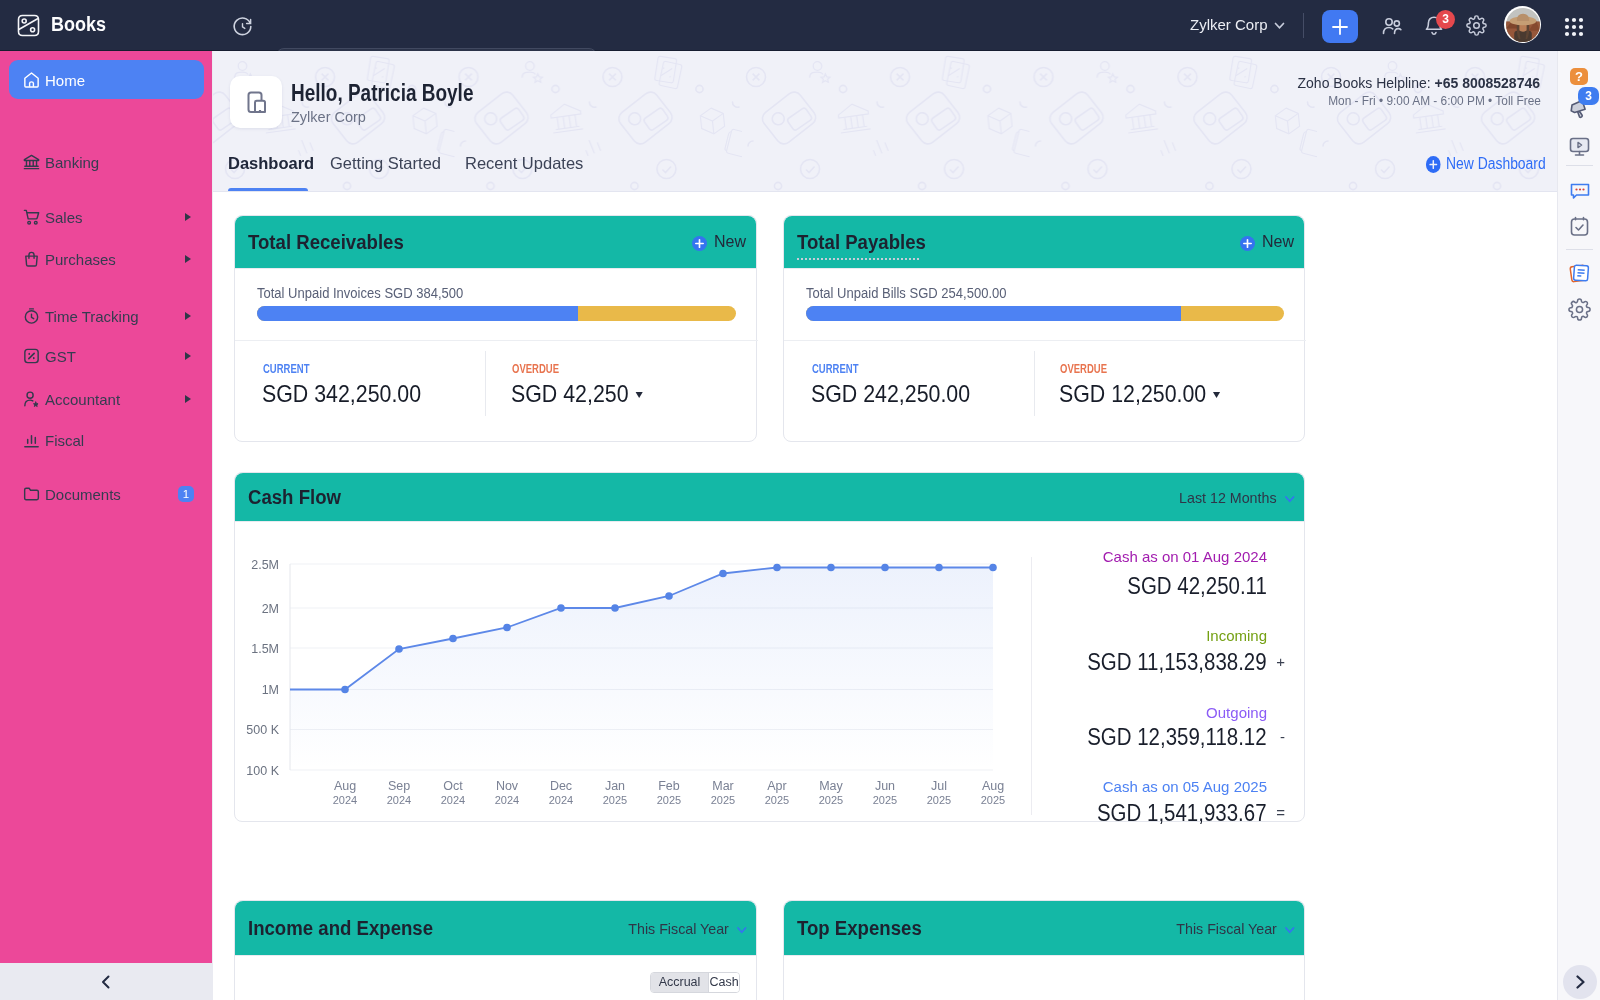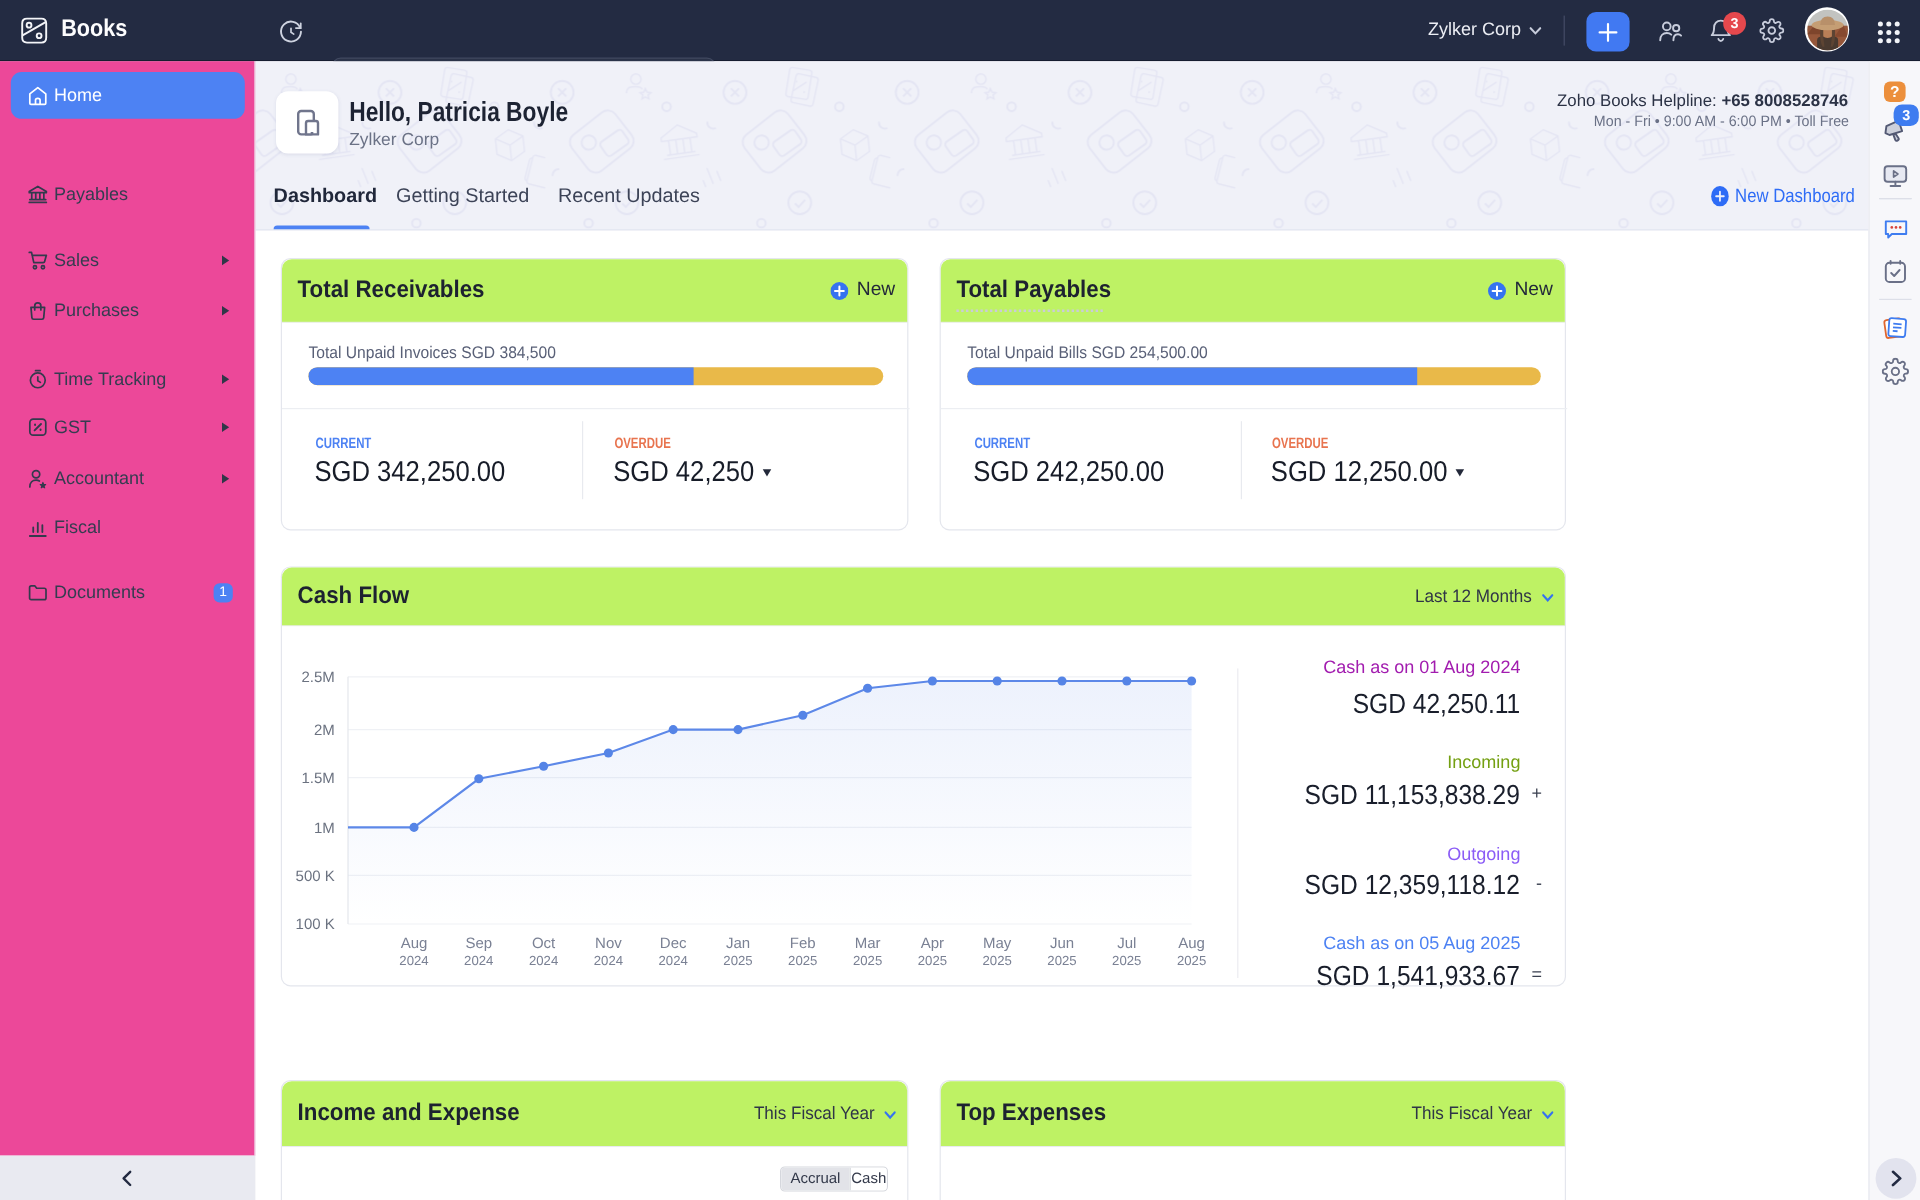--- a/index.html
+++ b/index.html
@@ -27,21 +27,21 @@
   #hello-tile { position:absolute; left:17px; top:25px; width:52px; height:52px; background:#fff; border-radius:10px; box-shadow:0 1px 3px rgba(80,90,140,.12); }
   #hello-name { position:absolute; left:78px; top:29px; font-size:23px; font-weight:700; color:#1d2333; transform:scaleX(.825); transform-origin:left top; }
   #hello-org { position:absolute; left:78px; top:58px; font-size:14.5px; color:#6b7286; }
   .tab { position:absolute; top:103px; font-size:16.5px; color:#3c4357;text-align:right; }
   #tab-underline { position:absolute; left:15px; top:137px; width:80px; height:4px; border-radius:3px 3px 0 0; background:#4d82f3; }
   #helpline1 { position:absolute; right:17px; top:24px; font-size:14px; color:#2b3245; }
   #helpline2 { position:absolute; right:16px; top:43px; font-size:12.5px; color:#6a7186; transform:scaleX(.95); transform-origin:right top; }
   #newdash { position:absolute; right:11px; top:104px; font-size:16px; color:#2e6cf6; font-weight:500; transform:scaleX(.87); transform-origin:right center; }
   
   .card { position:absolute; background:#fff; border:1px solid #e4e6ed; border-radius:8px; }
-  .card-hd { position:absolute; left:0; top:0; right:0; height:53px; background:#bef264; border-bottom:1px solid #e9eaf0; border-radius:8px 8px 0 0; }
+  .card-hd { position:absolute; left:0; top:0; right:0; height:53px; background:#14b8a6; border-bottom:1px solid #e9eaf0; border-radius:8px 8px 0 0; }
   .card-title { position:absolute; left:13px; top:50%; transform:translateY(-50%) scaleX(.93); transform-origin:left center; font-size:20px; font-weight:600; color:#1d2230; }
   .newlink { position:absolute; right:10px; top:50%; transform:translateY(-50%); font-size:16px; color:#23293a; }
   .fiscal { position:absolute; right:9px; top:50%; transform:translateY(-50%) scaleX(.95); transform-origin:right center; font-size:15px; color:#2f3547; }
   .lbl-cur { font-size:12.5px; font-weight:700; color:#4d82f3; transform:scaleX(.76); transform-origin:left center; }
   .lbl-over { font-size:12.5px; font-weight:700; color:#e8744f; transform:scaleX(.76); transform-origin:left center; }
   .big-amt { font-size:24px; color:#171c28; font-weight:400; transform:scaleX(.89); transform-origin:left center; white-space:nowrap; }
 </style>
 </head>
 <body>
 <div id="navbar">
@@ -128,21 +128,21 @@
         <path d="M8 17.2 V13.5 Q8 12 10 12 Q12 12 12 13.5 V17.2" stroke-linejoin="round"></path>
       </svg>
     <span class="lbl" style="font-weight:500">Home</span>
   </div>
   <div class="nav-item" style="top:91px">
     <svg class="ico" viewBox="0 0 20 20" fill="none" stroke="#333a4d" stroke-width="1.5" stroke-linejoin="round">
         <path d="M2.5 7.5 L10 3 L17.5 7.5 V8.5 H2.5 Z"></path>
         <path d="M4.7 8.5 V14.5 M8.2 8.5 V14.5 M11.8 8.5 V14.5 M15.3 8.5 V14.5"></path>
         <path d="M3 14.5 H17 M2.5 17 H17.5" stroke-linecap="round"></path>
       </svg>
-    <span class="lbl">Payables</span>
+    <span class="lbl">Banking</span>
   </div>
   <div class="nav-item" style="top:146px">
     <svg class="ico" viewBox="0 0 20 20" fill="none" stroke="#333a4d" stroke-width="1.5" stroke-linecap="round" stroke-linejoin="round">
         <path d="M2.5 3 H4.5 L6.5 12 H14.8 Q15.8 12 16 11 L17.5 5.5 H5"></path>
         <circle cx="7.5" cy="16" r="1.4"></circle>
         <circle cx="14.5" cy="16" r="1.4"></circle>
       </svg>
     <span class="lbl">Sales</span>
       <span class="arr"></span>
   </div>

